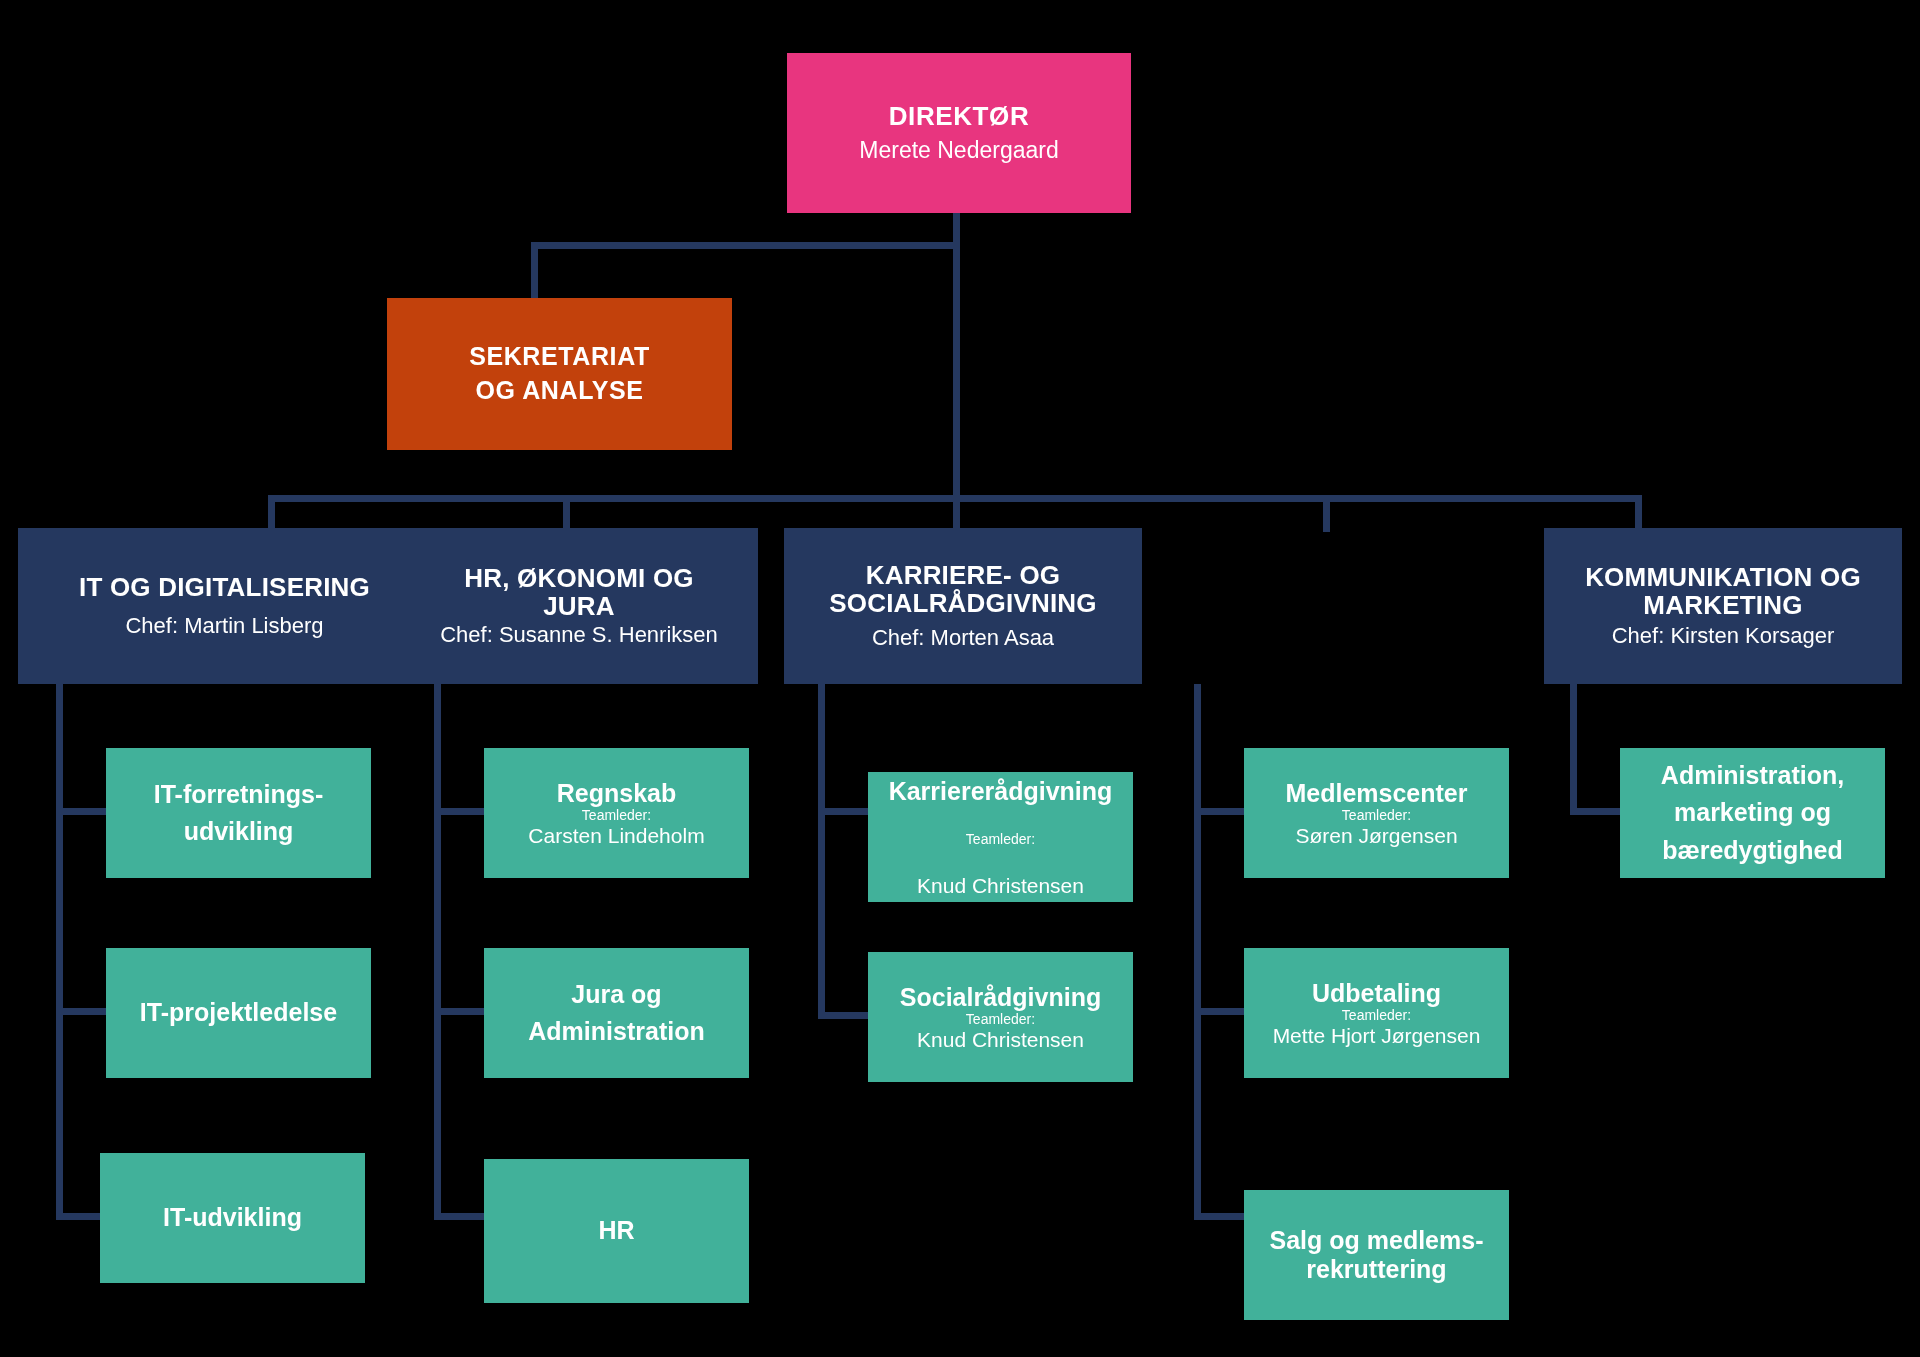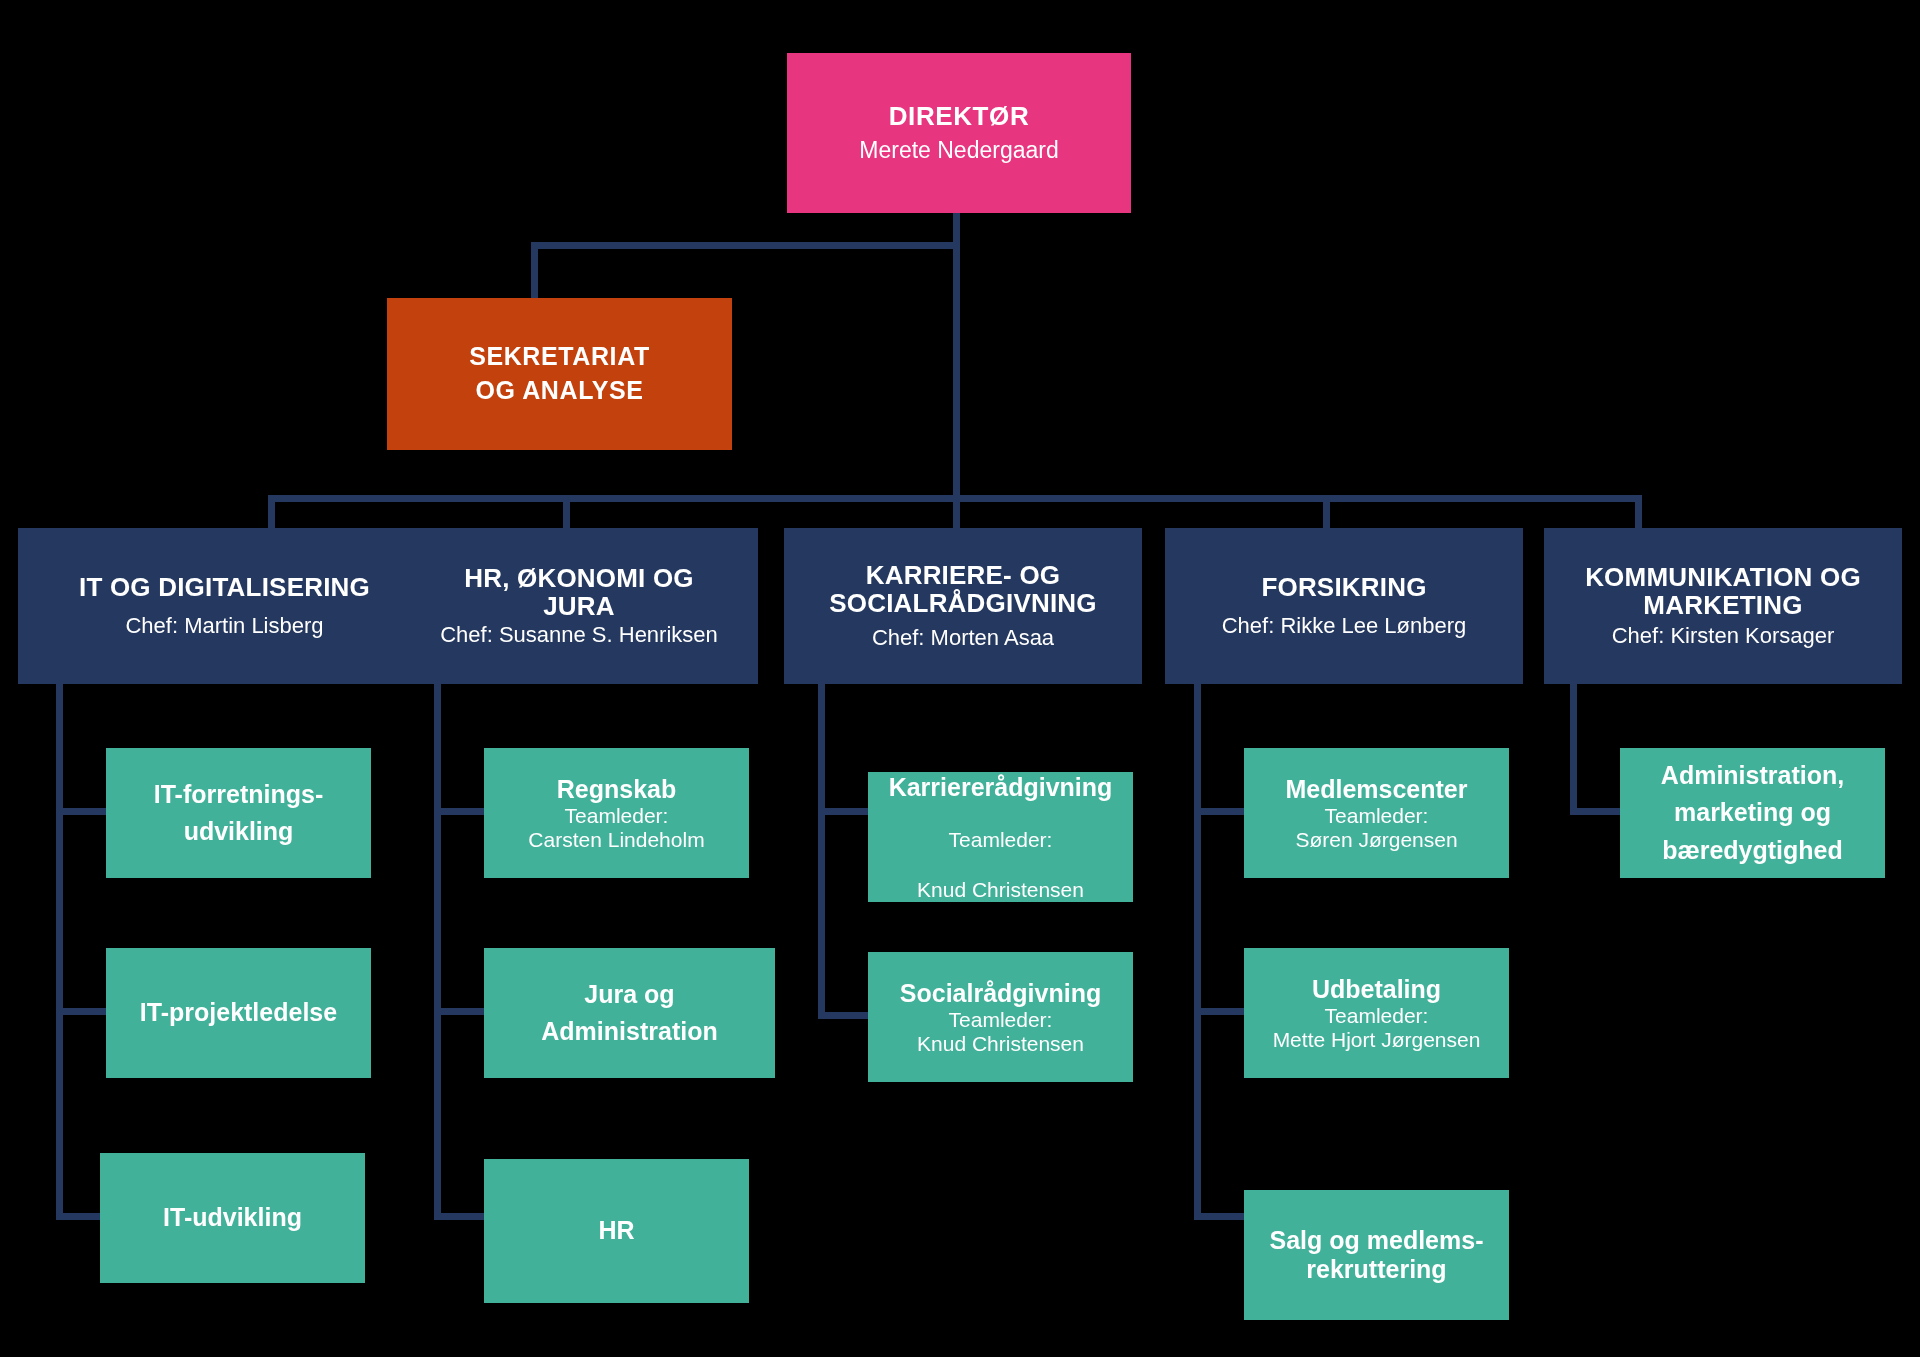--- a/index.html
+++ b/index.html
@@ -78,21 +78,21 @@
   .node-team {
     background: #41B19A;
   }
   .node-team .title {
     font-weight: bold;
     font-size: 25px;
     line-height: 1.18;
   }
   .node-team .lead-label {
     font-weight: normal;
-    font-size: 21px;
+    font-size: 14px;
     line-height: 1.12;
   }
   .node-team .lead-name {
     font-weight: normal;
     font-size: 21px;
     line-height: 1.12;
   }
   .node-team.loose .title { line-height: 1.5; }
 
   
@@ -172,26 +172,20 @@
   </div>
 
   <div class="node node-dept" style="left:784px; top:528px; width:358px; height:156px;">
     <div class="title">
       <span>KARRIERE- OG</span><br>
       <span>SOCIALRÅDGIVNING</span>
     </div>
     <div class="person" style="margin-top:8px;">Chef: Morten Asaa</div>
   </div>
 
-  <div class="node node-dept" style="left:1165px; top:528px; width:358px; height:156px;">
-    <div class="title">
-      <span>FORSIKRING</span>
-    </div>
-    <div class="person">Chef: Rikke Lee Lønberg</div>
-  </div>
 
   <div class="node node-dept" style="left:1544px; top:528px; width:358px; height:156px;">
     <div class="title">
       <span>KOMMUNIKATION OG</span><br>
       <span>MARKETING</span>
     </div>
     <div class="person" style="margin-top:4px;">Chef: Kirsten Korsager</div>
   </div>
 
   <div class="node node-team loose" style="left:106px; top:748px; width:265px; height:130px;">
@@ -214,21 +208,21 @@
   </div>
 
   <div class="node node-team" style="left:484px; top:748px; width:265px; height:130px;">
     <div class="title">
       <span>Regnskab</span>
     </div>
     <div class="lead-label">Teamleder:</div>
     <div class="lead-name">Carsten Lindeholm</div>
   </div>
 
-  <div class="node node-team loose" style="left:484px; top:948px; width:291px; height:130px;">
+  <div class="node node-team loose" style="left:484px; top:948px; width:265px; height:130px;">
     <div class="title">
       <span>Jura og</span><br>
       <span>Administration</span>
     </div>
   </div>
 
   <div class="node node-team" style="left:484px; top:1159px; width:265px; height:144px;">
     <div class="title">
       <span>HR</span>
     </div>

